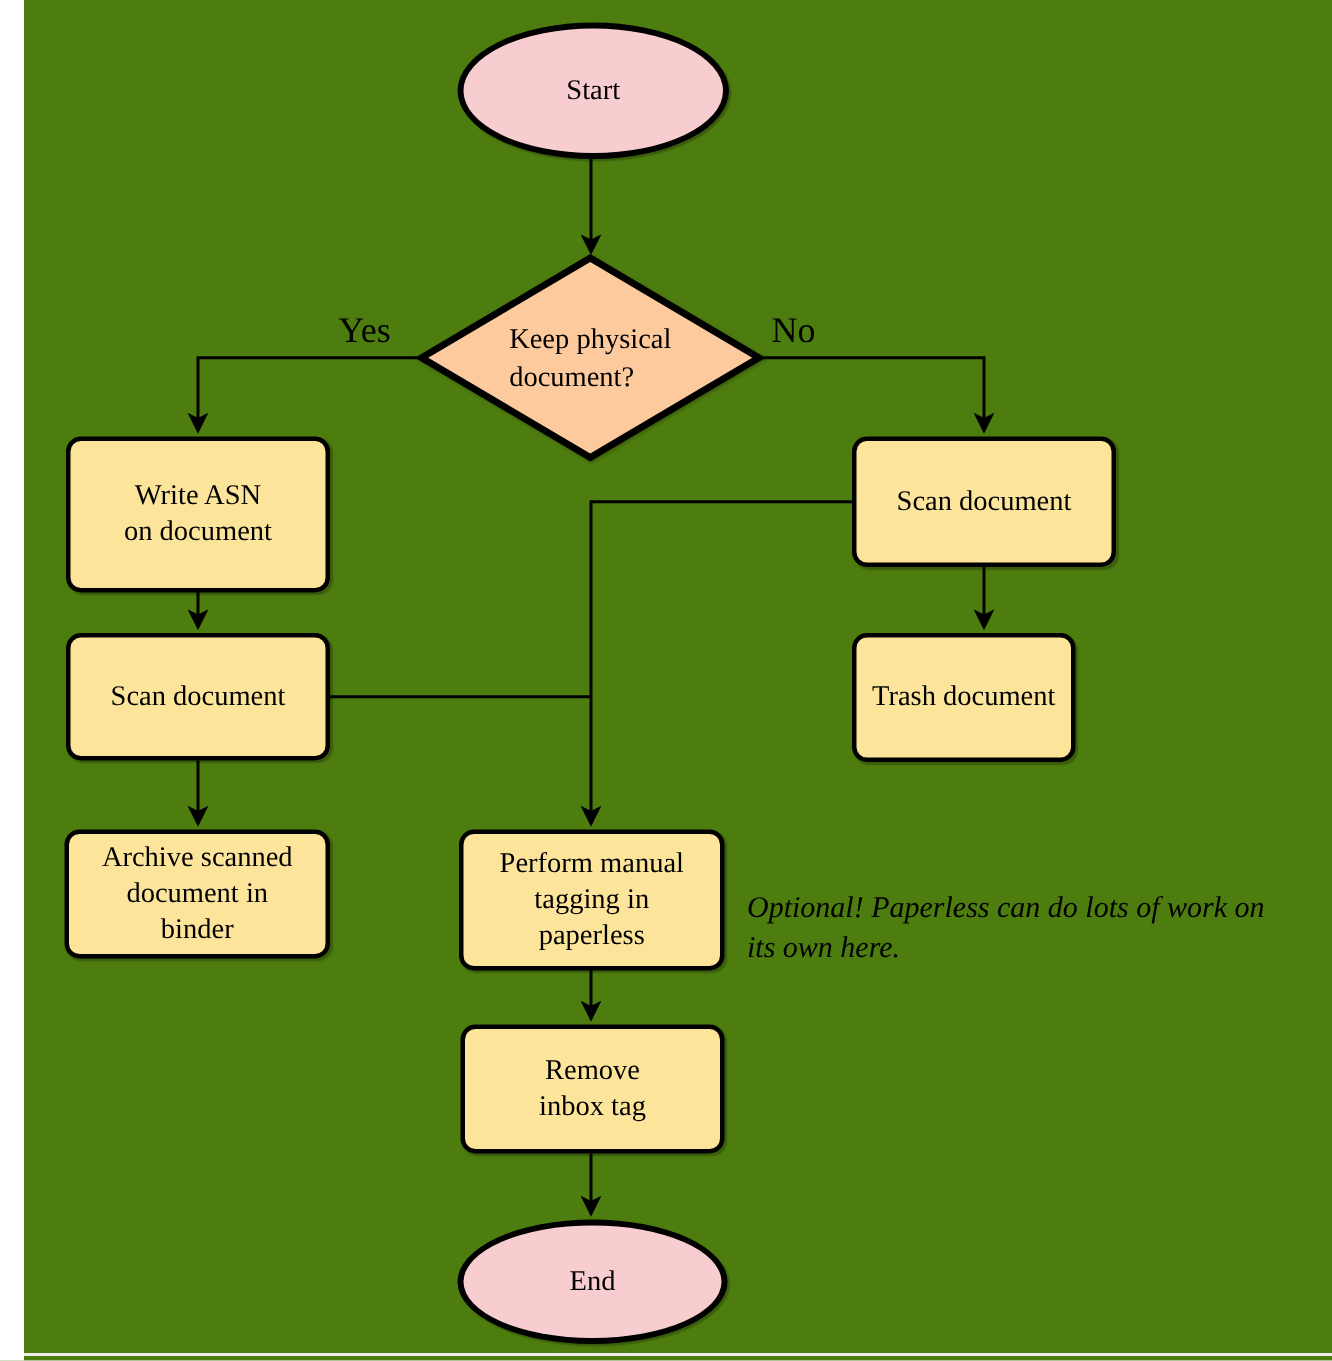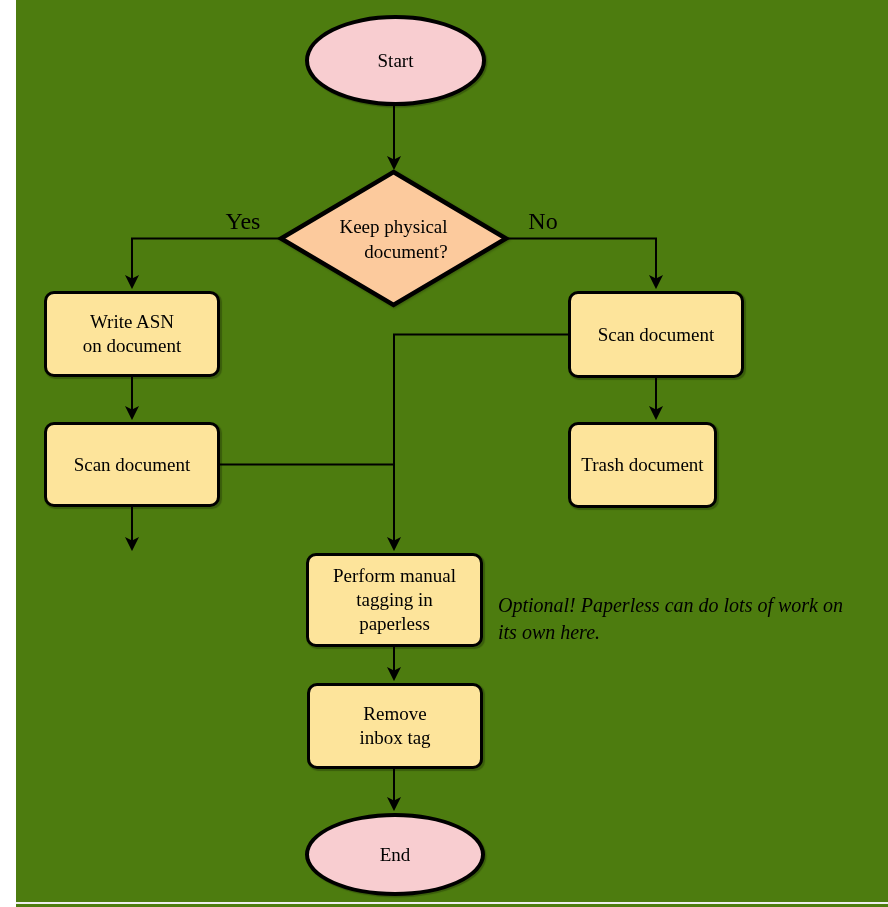--- a/index.html
+++ b/index.html
@@ -52,21 +52,21 @@
     background: #f8cdd0;
     border: 4px solid #000000;
     border-radius: 50%;
     box-shadow: 1.5px 1.5px 1px rgba(0,0,0,0.25);
   }
   .decision-label {
     position: absolute;
     display: flex;
     align-items: center;
     justify-content: center;
-    text-align: right;
+    text-align: left;
     white-space: pre-line;
     font-size: 19px;
     line-height: 25px;
     z-index: 2;
   }
   .edge-label {
     position: absolute;
     font-size: 24px;
     line-height: 20px;
     text-align: center;
@@ -87,31 +87,31 @@
     position: absolute;
     left: 0;
     top: 902px;
     width: 888px;
     height: 2px;
     background: #ededed;
     z-index: 0;
   }
   
   #node-start      { left: 289px; top: 15px;  width: 181px; height: 91px; }
-  #node-write-asn  { left: 28px;  top: 291px; width: 176px; height: 86px; }
+  #node-write-asn  { left: 28px;  top: 291px; width: 176px; height: 104px; }
   #node-scan-left  { left: 28px;  top: 422px; width: 176px; height: 85px; }
   #node-archive    { left: 27px;  top: 553px; width: 177px; height: 86px; }
   #node-scan-right { left: 552px; top: 291px; width: 176px; height: 87px; }
   #node-trash      { left: 552px; top: 422px; width: 149px; height: 86px; }
   #node-tagging    { left: 290px; top: 553px; width: 177px; height: 94px; }
   #node-remove     { left: 291px; top: 683px; width: 176px; height: 86px; }
   #node-end        { left: 289px; top: 813px; width: 180px; height: 83px; }
   #node-decision   { left: 280px; top: 210px; width: 195px; height: 58px; }
   #label-yes       { left: 203px; top: 211px; width: 48px; }
-  #label-no        { left: 503px; top: 211px; width: 48px; }
+  #label-no        { left: 489px; top: 211px; width: 48px; }
 </style>
 </head>
 <body>
 
 <div id="canvas">
 
   <svg id="edges-svg">
     <defs>
       <marker id="arrow" viewBox="0 0 10 10" refX="8.5" refY="5" markerWidth="7" markerHeight="7" orient="auto">
         <path d="M0,0 L10,5 L0,10 L2.5,5 Z" fill="#000000"></path>
@@ -135,20 +135,23 @@
   <div id="node-start" class="node terminal">Start</div>
 
   <div id="node-decision" class="decision-label">Keep physical
 document?</div>
 
   <div id="node-write-asn" class="node process">Write ASN
 on document</div>
 
   <div id="node-scan-left" class="node process">Scan document</div>
 
+  <div id="node-archive" class="node process">Archive scanned
+document in
+binder</div>
 
   <div id="node-scan-right" class="node process">Scan document</div>
 
   <div id="node-trash" class="node process">Trash document</div>
 
   <div id="node-tagging" class="node process">Perform manual
 tagging in
 paperless</div>
 
   <div id="node-end" class="node terminal">End</div>

